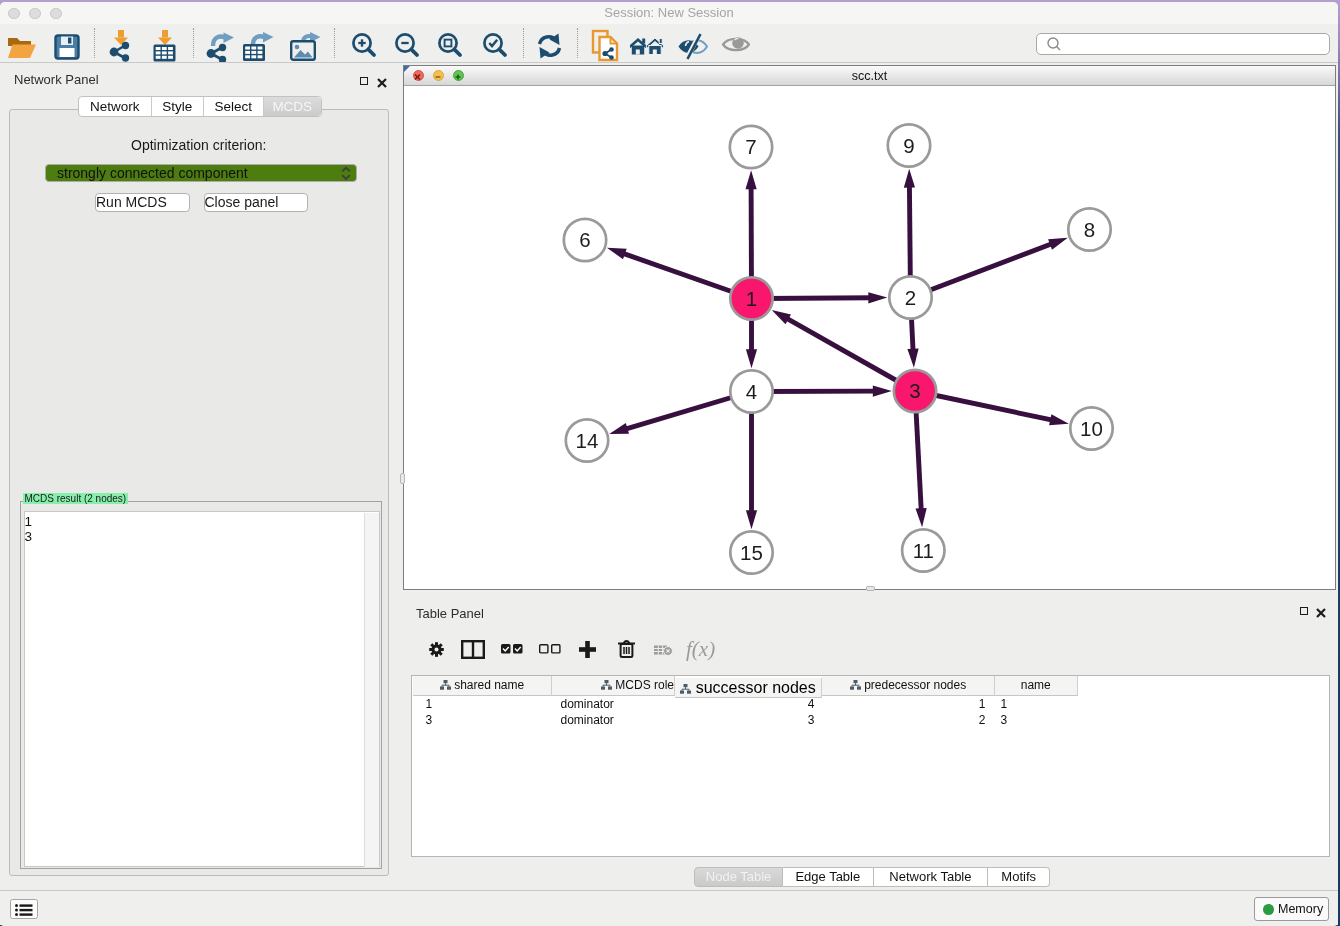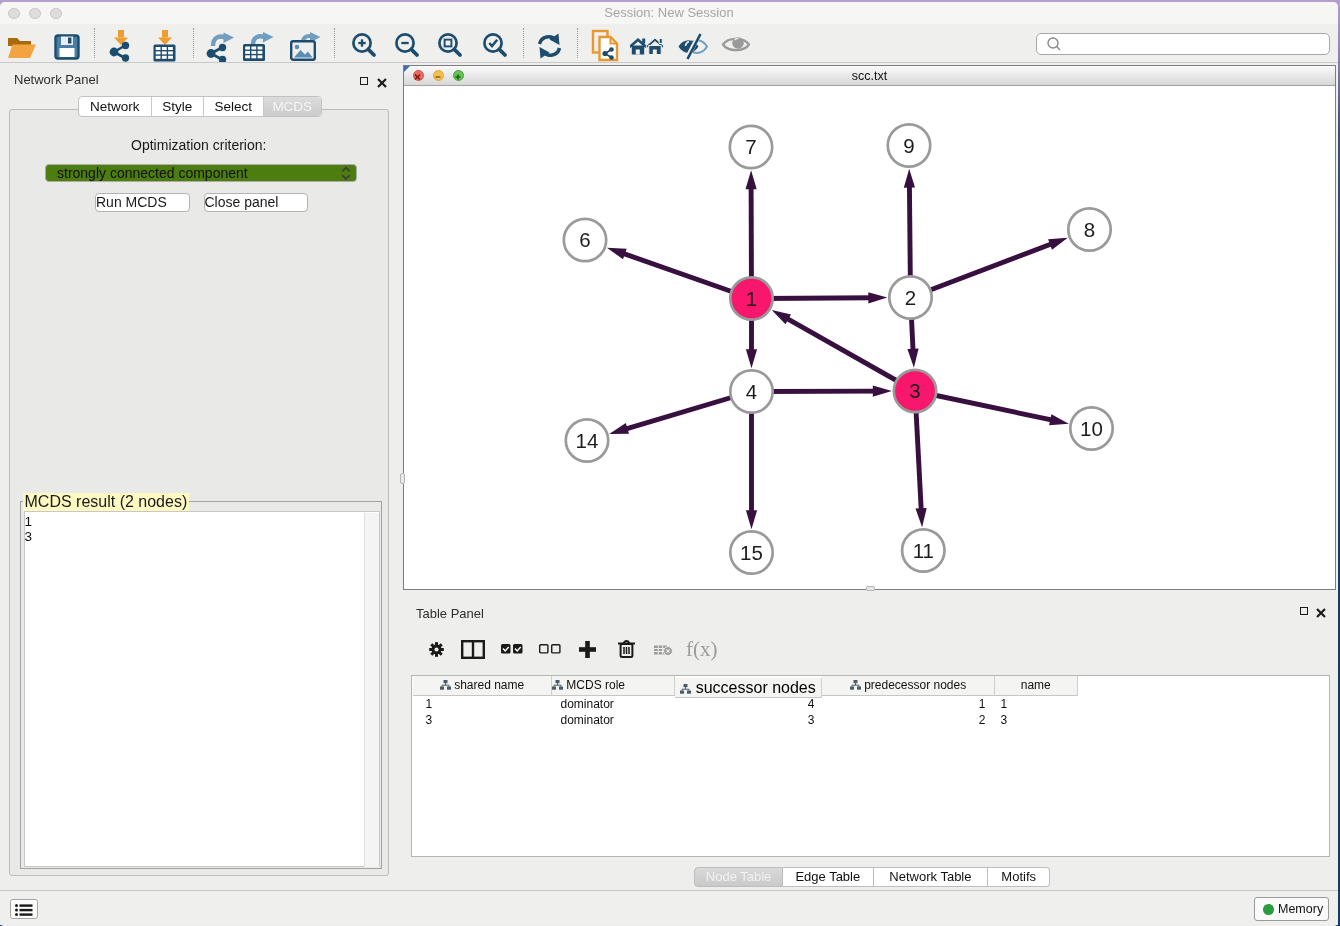--- a/index.html
+++ b/index.html
@@ -15,21 +15,21 @@
 #cpanel{position:absolute;left:0;top:63px;width:391px;height:826px}
 .phead{font-size:13px;color:#2e2e2e}
 .flt{position:absolute;width:8px;height:8px;border:1.6px solid #1c1c1c}
 #tabpane{position:absolute;left:9px;top:44px;width:379.5px;height:767px;background:#e9e9e8;border:1px solid #bcbcbc;border-radius:3px}
 #tabs{position:absolute;left:78px;top:31px;height:21px;background:#fff;border:1px solid #c2c2c2;border-radius:4px;display:flex}
 .tab{font-size:13.5px;color:#111;text-align:center;line-height:19px;border-right:1px solid #c9c9c9}
 .tab:last-child{border-right:none}
 #tabsel{background:linear-gradient(#dcdcdc,#cbcbcb);color:#f6f6f6;border-radius:0 4px 4px 0}
 .btn{position:absolute;background:#fff;border:1px solid #b3b3b3;border-radius:4px;font-size:13px;color:#1a1a1a;text-align:left}
 #fieldset{position:absolute;left:9.5px;top:391px;width:362px;height:368px;border:1px solid #a2a2a2}
-#fslegend{position:absolute;left:2px;top:-9px;background:#fef9c3;font-size:16px;color:#1a1a1a;padding:0 2px}
+#fslegend{position:absolute;left:2px;top:-9px;background:#86efac;font-size:10px;color:#1a1a1a;padding:0 2px}
 #fsarea{position:absolute;left:3px;top:9px;width:356.5px;height:356px;background:#fff;border:1px solid #c8c8c8}
 #netframe{position:absolute;left:403px;top:62.5px;width:933px;height:525px;border:1px solid #7d7d7d;background:#fff}
 #nettitle{position:absolute;left:0;top:0;width:100%;height:20px;background:linear-gradient(#fafafa,#d7d7d7);border-bottom:1px solid #a2a2a2}
 .mac{position:absolute;top:4.8px;width:11px;height:11px;border-radius:50%}
 #tpanel{position:absolute;left:391px;top:591.5px;width:947px;height:296px;background:#eeeeed}
 #statusbar{position:absolute;left:0;top:887.5px;width:1338px;height:35px;background:#efefee;border-top:1px solid #c6c6c6}
 </style></head>
 <body>
 <div id="win">
 <div id="titlebar">
@@ -331,30 +331,30 @@
         <rect x="0" y="1.5" width="13" height="9" fill="#9b9b9b"></rect>
         <g stroke="#eeeeed" stroke-width="1">
           <line x1="0" y1="4.5" x2="13" y2="4.5"></line>
           <line x1="0" y1="7.5" x2="13" y2="7.5"></line>
           <line x1="4.3" y1="1.5" x2="4.3" y2="10.5"></line>
           <line x1="8.6" y1="1.5" x2="8.6" y2="10.5"></line>
         </g>
         <circle cx="14" cy="7" r="4.4" fill="#9b9b9b" stroke="#eeeeed" stroke-width="1"></circle>
         <path d="M12.3,5.3 l3.4,3.4 M15.7,5.3 l-3.4,3.4" stroke="#eeeeed" stroke-width="1.2"></path>
       </svg>
-<div style="position:absolute;left:295px;top:43px;font-family:'Liberation Serif',serif;font-size:21px;color:#9b9b9b">f(x)</div>
+<div style="position:absolute;left:295px;top:43px;font-family:'Liberation Serif',serif;font-style:italic;font-size:21px;color:#9b9b9b">f(x)</div>
 
  <div style="position:absolute;left:19.5px;top:81px;width:919.5px;height:182px;background:#fff;border:1px solid #b5b5b5">
   <div style="position:absolute;left:1.5px;top:0;width:139px;height:20px;background:#f4f4f3;border-right:1px solid #cfcfcf;border-bottom:1px solid #c6c6c6;text-align:center;font-size:12px;color:#111;line-height:19px"><svg width="11" height="10" style="vertical-align:-1px">
             <rect x="3.5" y="0" width="4" height="3.2" fill="#4a5a68"></rect>
             <rect x="0" y="6.5" width="4" height="3.2" fill="#4a5a68"></rect>
             <rect x="7" y="6.5" width="4" height="3.2" fill="#4a5a68"></rect>
             <path d="M5.5,3.2 v2 M2,6.5 v-1.3 h7 v1.3" stroke="#4a5a68" stroke-width="1" fill="none"></path>
           </svg> shared name</div>
-        <div style="position:absolute;left:140.5px;top:0;width:123px;height:20px;background:#f4f4f3;border-right:1px solid #cfcfcf;border-bottom:1px solid #c6c6c6;text-align:left;font-size:12px;color:#111;line-height:19px"><svg width="11" height="10" style="vertical-align:-1px">
+        <div style="position:absolute;left:140.5px;top:0;width:123px;height:20px;background:#f4f4f3;border-right:1px solid #cfcfcf;border-bottom:1px solid #c6c6c6;text-align:right;font-size:12px;color:#111;line-height:19px"><svg width="11" height="10" style="vertical-align:-1px">
             <rect x="3.5" y="0" width="4" height="3.2" fill="#4a5a68"></rect>
             <rect x="0" y="6.5" width="4" height="3.2" fill="#4a5a68"></rect>
             <rect x="7" y="6.5" width="4" height="3.2" fill="#4a5a68"></rect>
             <path d="M5.5,3.2 v2 M2,6.5 v-1.3 h7 v1.3" stroke="#4a5a68" stroke-width="1" fill="none"></path>
           </svg> MCDS role</div>
         <div style="position:absolute;left:263.5px;top:2px;width:147px;height:20px;background:#f4f4f3;border-right:1px solid #cfcfcf;border-bottom:1px solid #c6c6c6;text-align:center;font-size:16px;color:#000000;line-height:19px"><svg width="11" height="10" style="vertical-align:-1px">
             <rect x="3.5" y="0" width="4" height="3.2" fill="#4a5a68"></rect>
             <rect x="0" y="6.5" width="4" height="3.2" fill="#4a5a68"></rect>
             <rect x="7" y="6.5" width="4" height="3.2" fill="#4a5a68"></rect>
             <path d="M5.5,3.2 v2 M2,6.5 v-1.3 h7 v1.3" stroke="#4a5a68" stroke-width="1" fill="none"></path>

